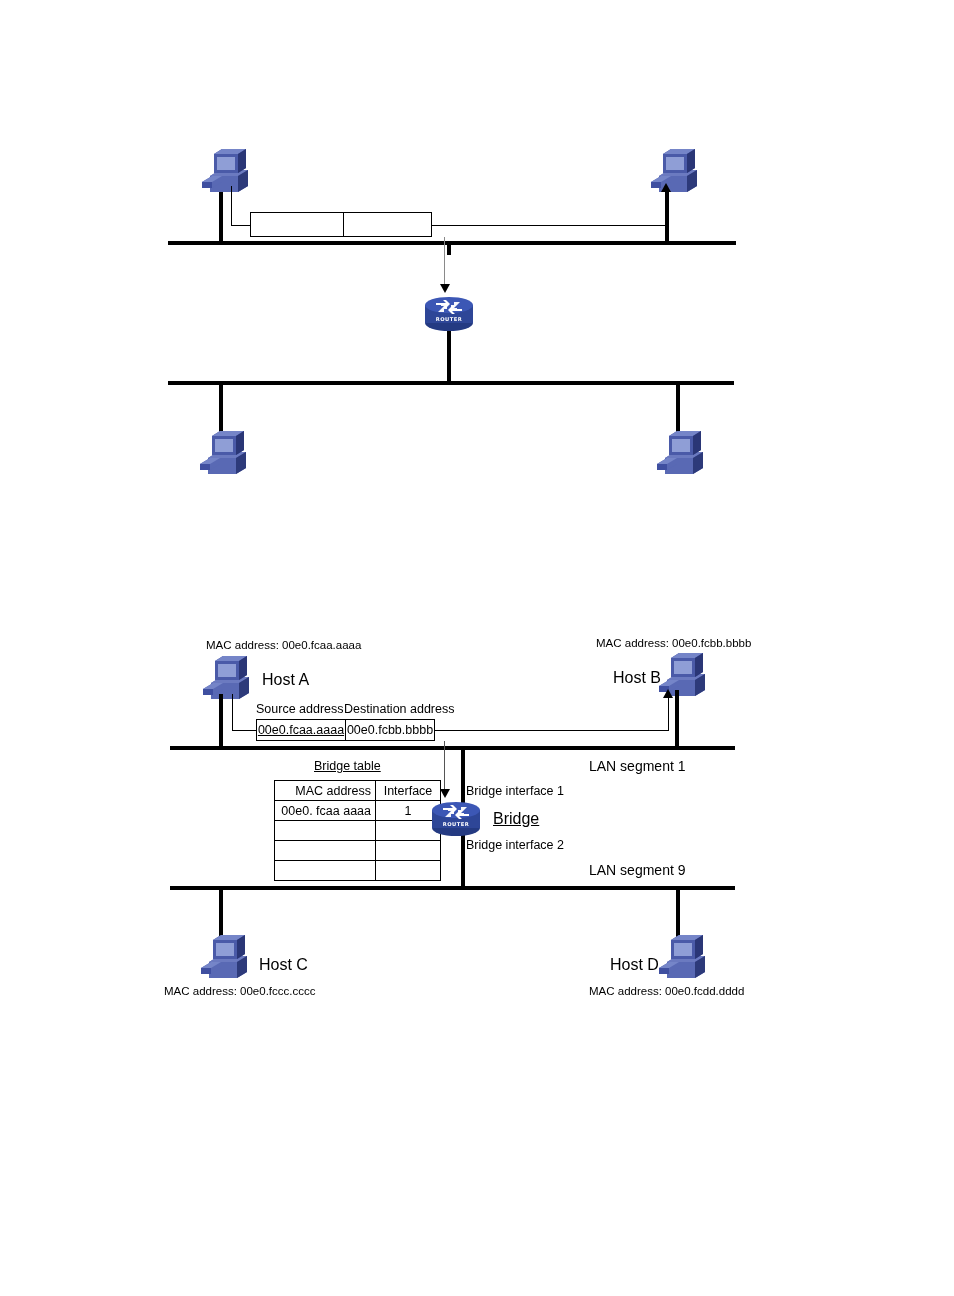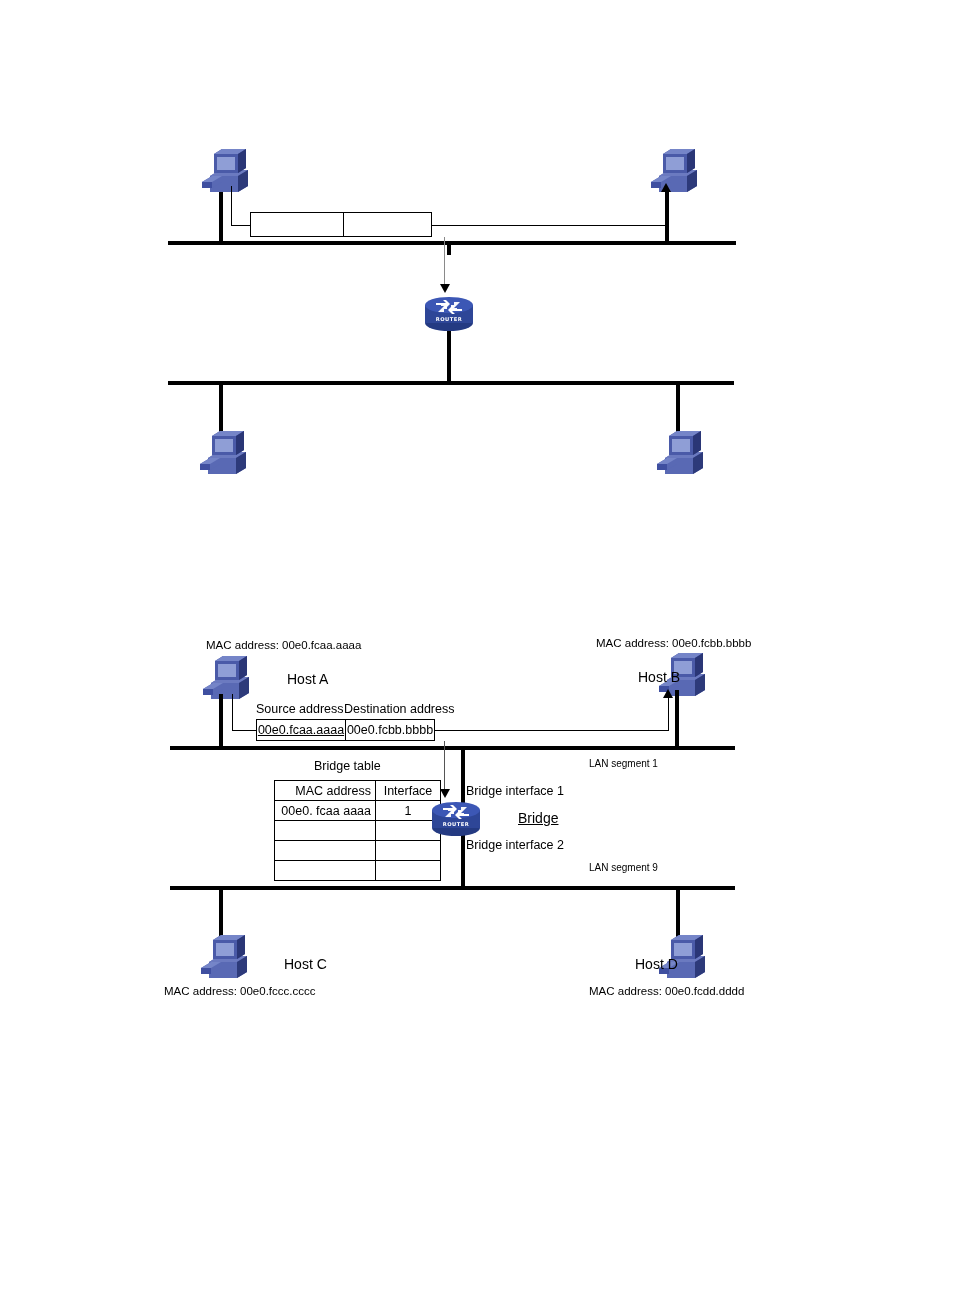--- a/index.html
+++ b/index.html
@@ -14,22 +14,22 @@
   
   .bus{position:absolute;background:#000;height:4px;}
 
   
   .vline{position:absolute;background:#000;width:4px;}
   .vline-thin{position:absolute;background:#000;width:1px;}
   .hline-thin{position:absolute;background:#000;height:1px;}
 
   
   .lbl{position:absolute;white-space:nowrap;font-size:12.5px;color:#000;line-height:1;}
-  .lbl-host{font-size:14px;margin-left:25px;}
-  .lbl-seg{font-size:10px;}
+  .lbl-host{font-size:16px;}
+  .lbl-seg{font-size:14px;}
   .lbl-sm{font-size:11.5px;}
 
   
   .frame-box{position:absolute;border:1.6px solid #000;background:#fff;display:flex;box-sizing:border-box;}
   .frame-cell{box-sizing:border-box;display:flex;align-items:center;justify-content:center;
     font-size:12.5px;white-space:nowrap;color:#000;}
   .frame-cell + .frame-cell{border-left:1.6px solid #000;}
 
   
   .btable{position:absolute;border-collapse:collapse;background:#fff;}
@@ -236,21 +236,21 @@
 
   <div class="bus" style="left:170px;top:746px;width:565px;"></div>
   <div class="lbl lbl-seg" style="left:589px;top:759px;">LAN segment 1</div>
 
   <div class="vline-thin" style="left:444px;top:741px;height:50px;background:#555;"></div>
   <div class="arrow-down" style="left:440px;top:789px;"></div>
 
   <div class="vline" style="left:461px;top:746px;height:58px;"></div>
   <div class="vline" style="left:461px;top:832px;height:56px;"></div>
 
-  <div class="lbl" style="left:314px;top:760px;">Bridge table</div>
+  <div class="lbl" style="left:314px;top:760px;text-decoration:underline;">Bridge table</div>
 
   <table class="btable" style="left:274px;top:780px;">
     <thead>
       <tr>
         <th class="c-mac">MAC address</th>
         <th class="c-if">Interface</th>
       </tr>
     </thead>
     <tbody>
       <tr>

